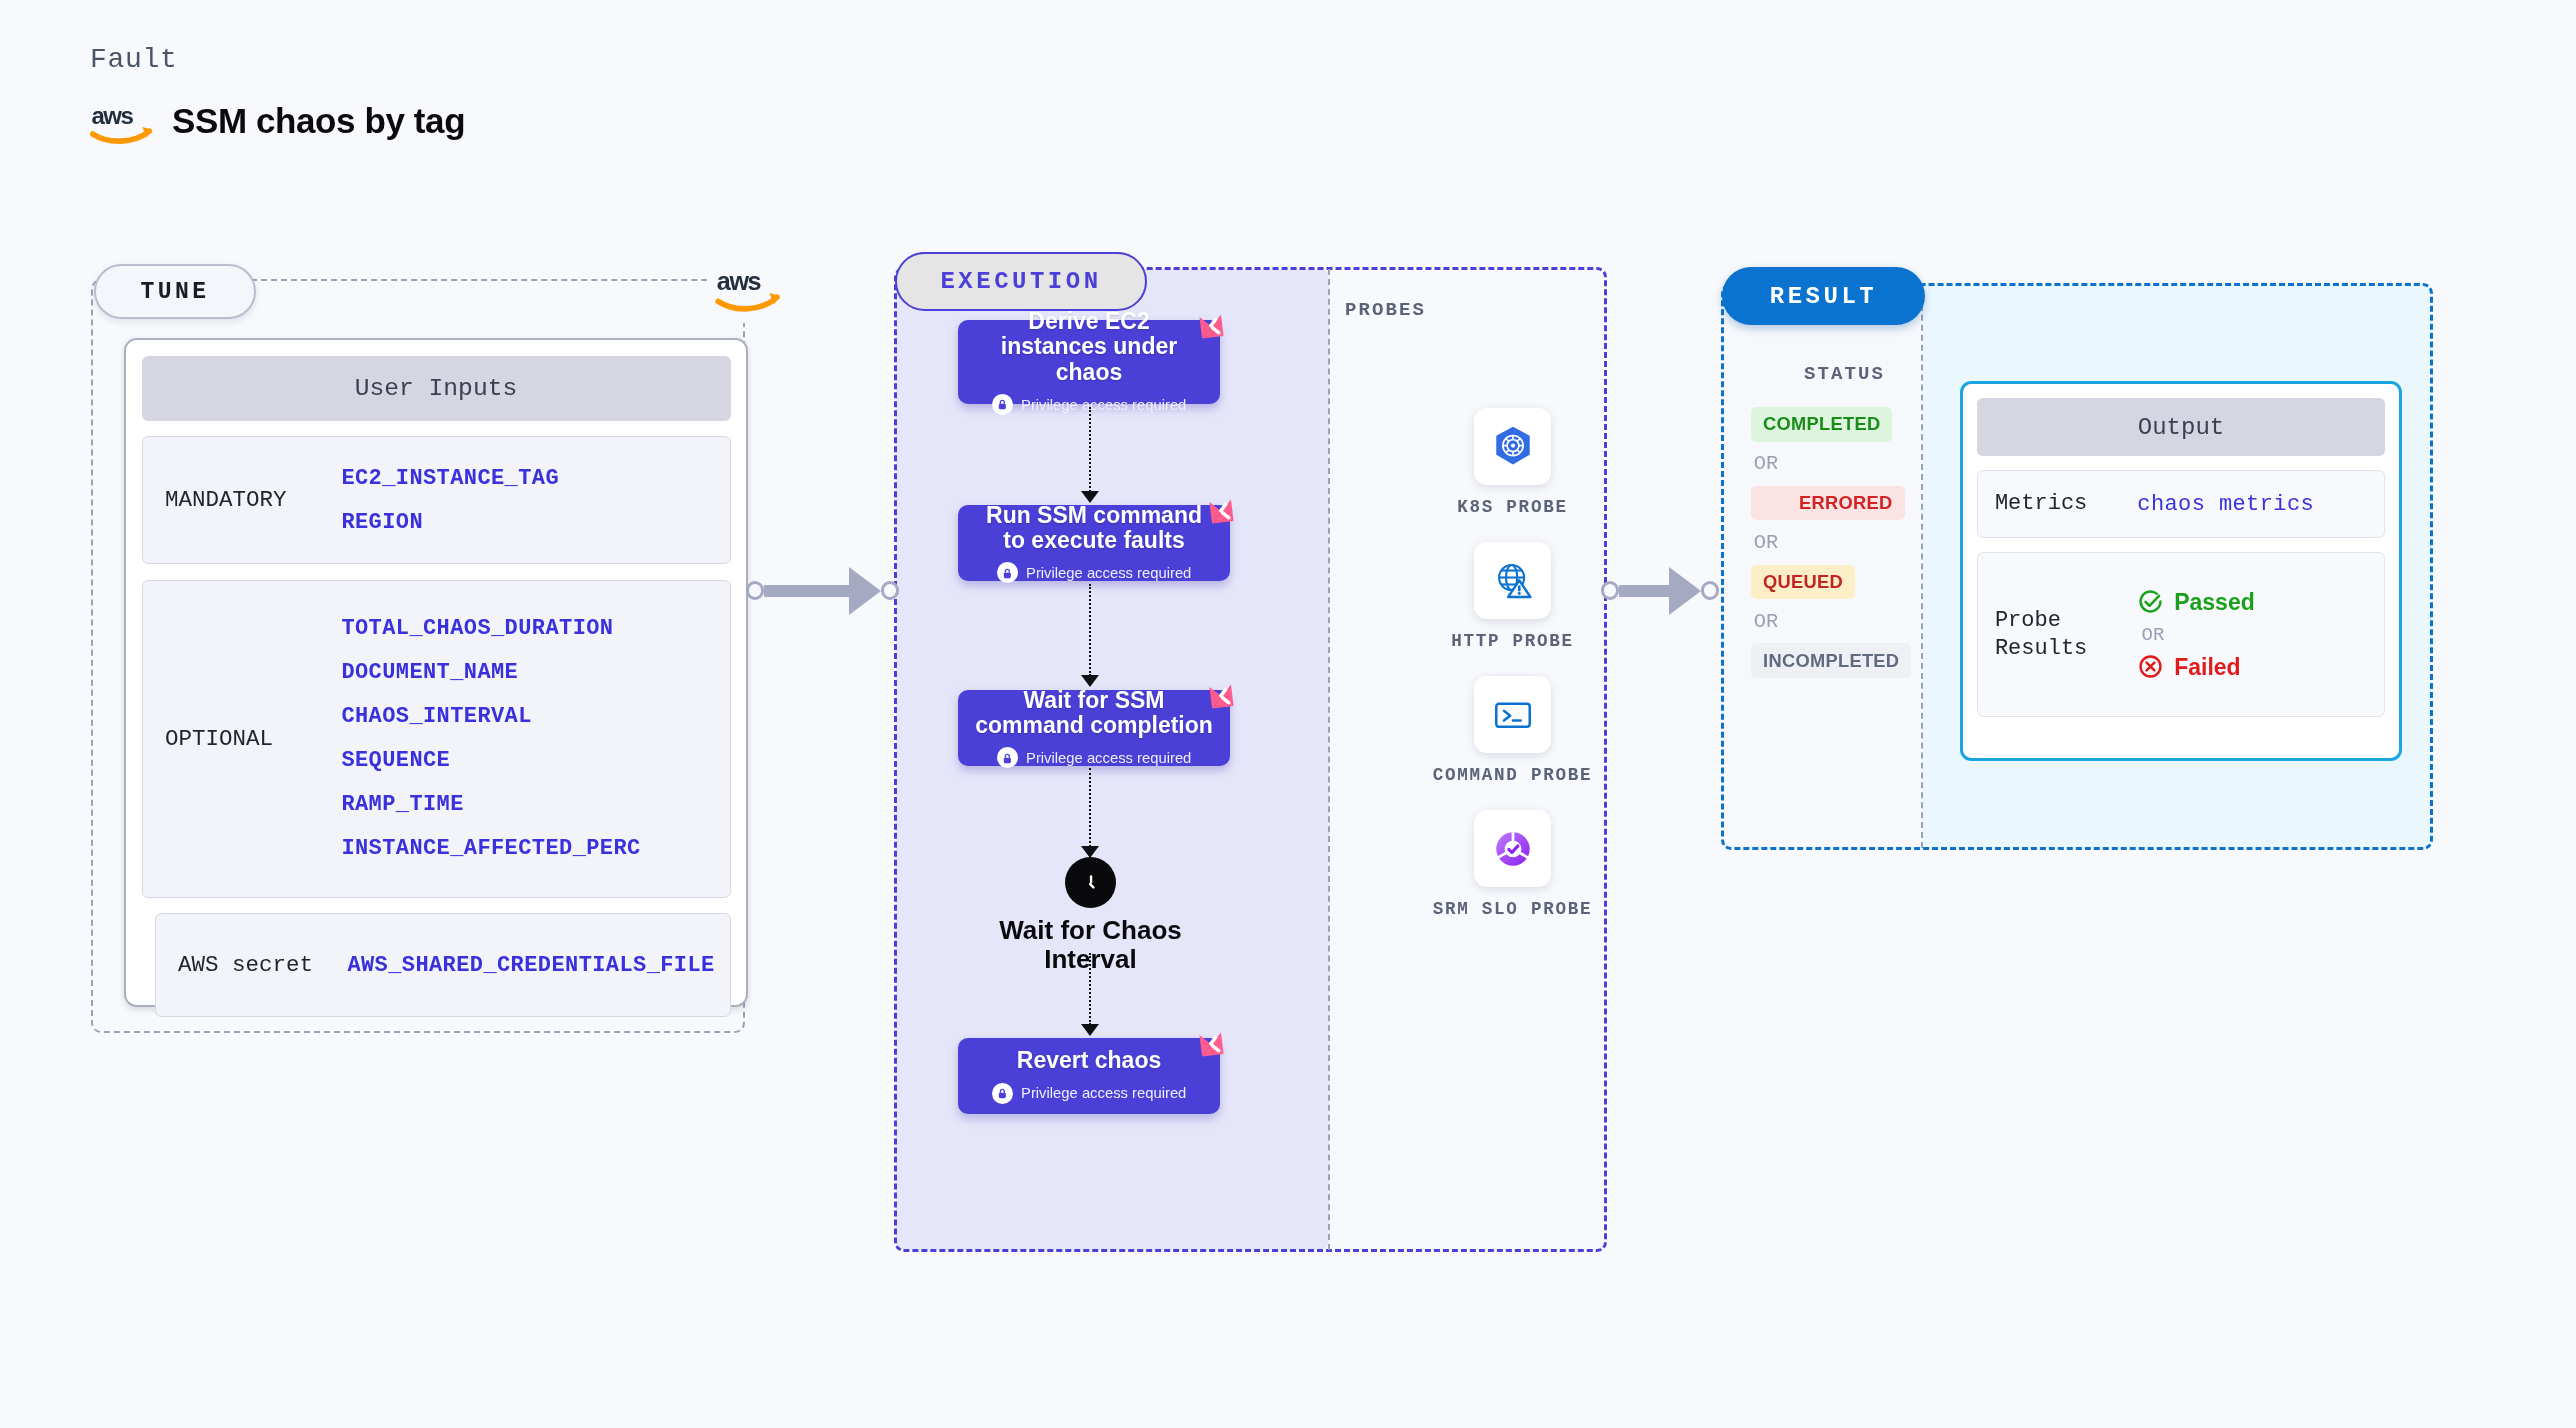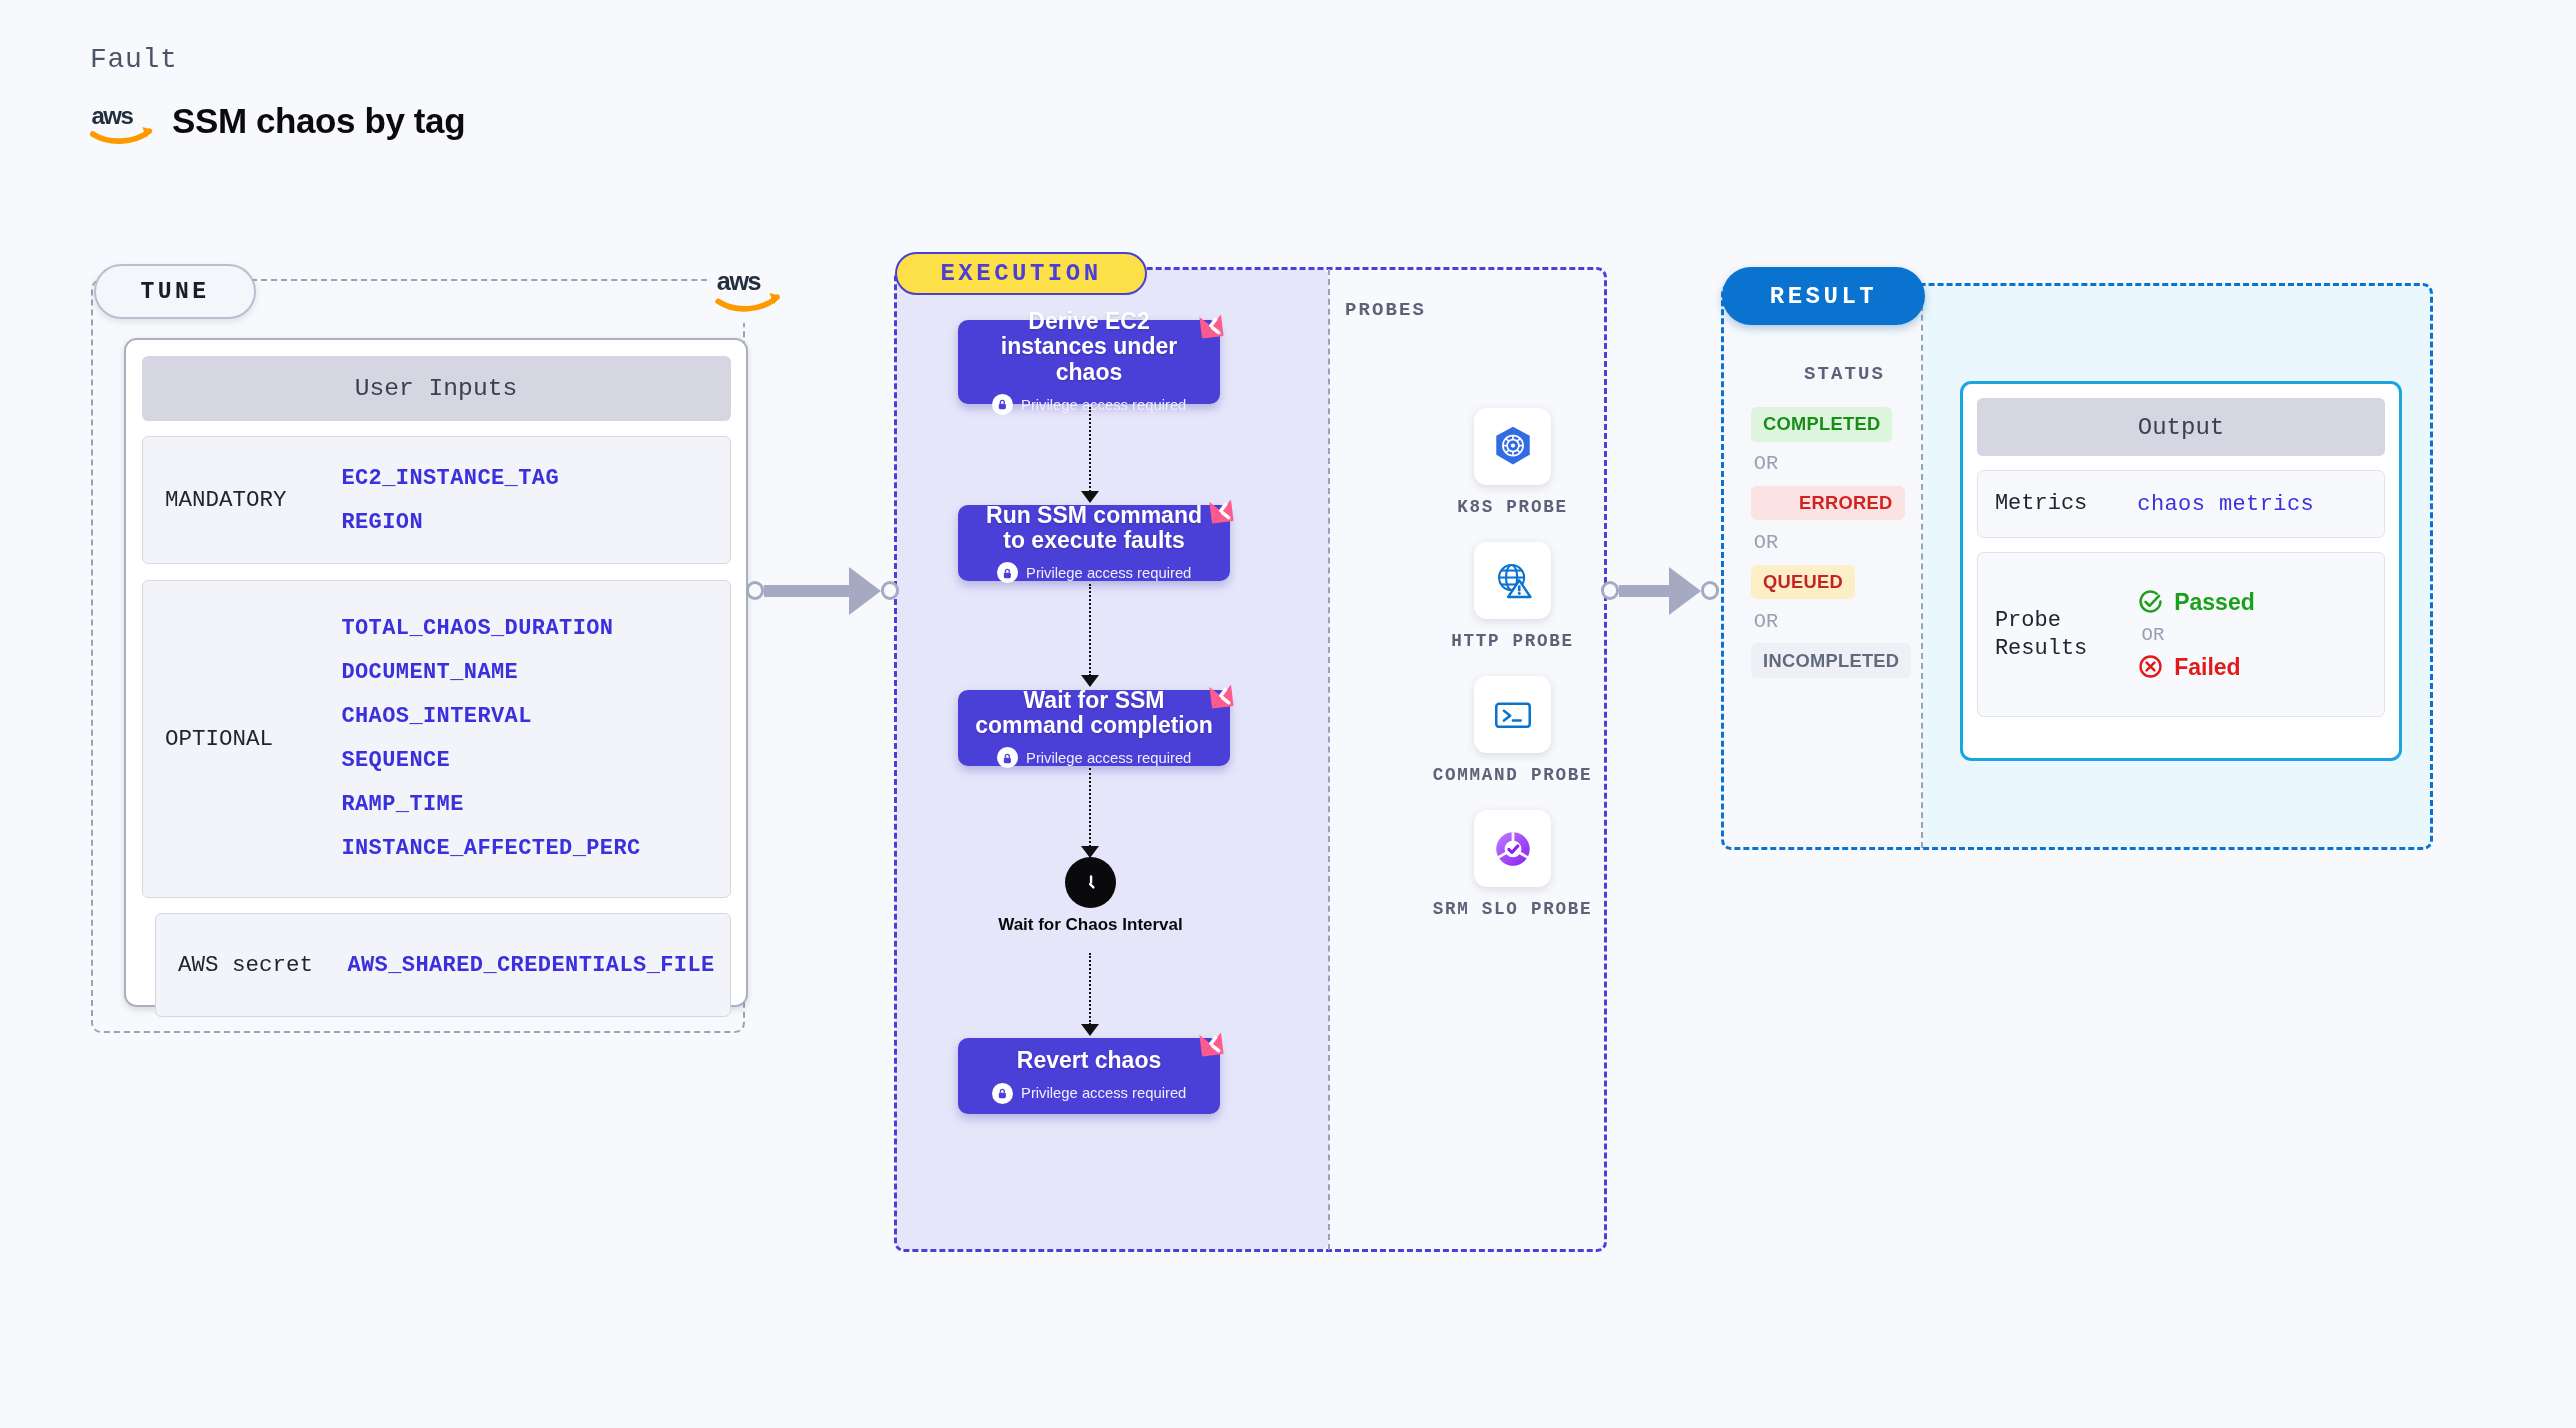--- a/index.html
+++ b/index.html
@@ -87,22 +87,22 @@
   .conn-head {
     width: 0; height: 0; flex: none;
     border-top: 24.6px solid transparent; border-bottom: 24.6px solid transparent;
     border-left: 32px solid #a6a9c2; margin-left: -1.4px;
   }
   #connector-1 { left: 746px; top: 566px; width: 153px; }
   #connector-2 { left: 1601px; top: 566px; width: 118px; }
 
   
   #exec-pill {
-    left: 895px; top: 252px; width: 252px; height: 43px;
-    background: #fde047; border: 2.8px solid #4a3fd6; color: #4a3fd6;
+    left: 895px; top: 252px; width: 252px; height: 59px;
+    background: #e5e5e5; border: 2.8px solid #4a3fd6; color: #4a3fd6;
     font-size: 24px;
   }
   #exec-box {
     left: 894px; top: 267px; width: 713px; height: 985px;
     border: 3.5px dashed #4a3fd6;
   }
   #exec-left-fill {
     position: absolute; left: 896px; top: 269px; width: 433px; height: 981px;
     background: #e6e6fa; border-radius: 8.4px;
   }
@@ -159,21 +159,21 @@
 
   #wait-node {
     position: absolute; left: 971px; top: 857px; width: 239px;
     display: flex; flex-direction: column; align-items: center;
   }
   #clock-icon {
     width: 51px; height: 51px; border-radius: 50%; background: #0a0a0c;
     display: flex; align-items: center; justify-content: center;
   }
   #wait-label {
-    margin-top: 8.4px; text-align: center; font-weight: bold; font-size: 17px;
+    margin-top: 8.4px; text-align: center; font-weight: bold; font-size: 26px;
     color: #0a0a0c; line-height: 1.1;
   }
 
   
   #probe-list {
     position: absolute; left: 1337px; top: 408px; width: 267px;
     display: flex; flex-direction: column; align-items: flex-end; gap: 22px;
   }
   .probe-item { display: flex; flex-direction: column; align-items: center; width: 183px; }
   .probe-icon-card {

